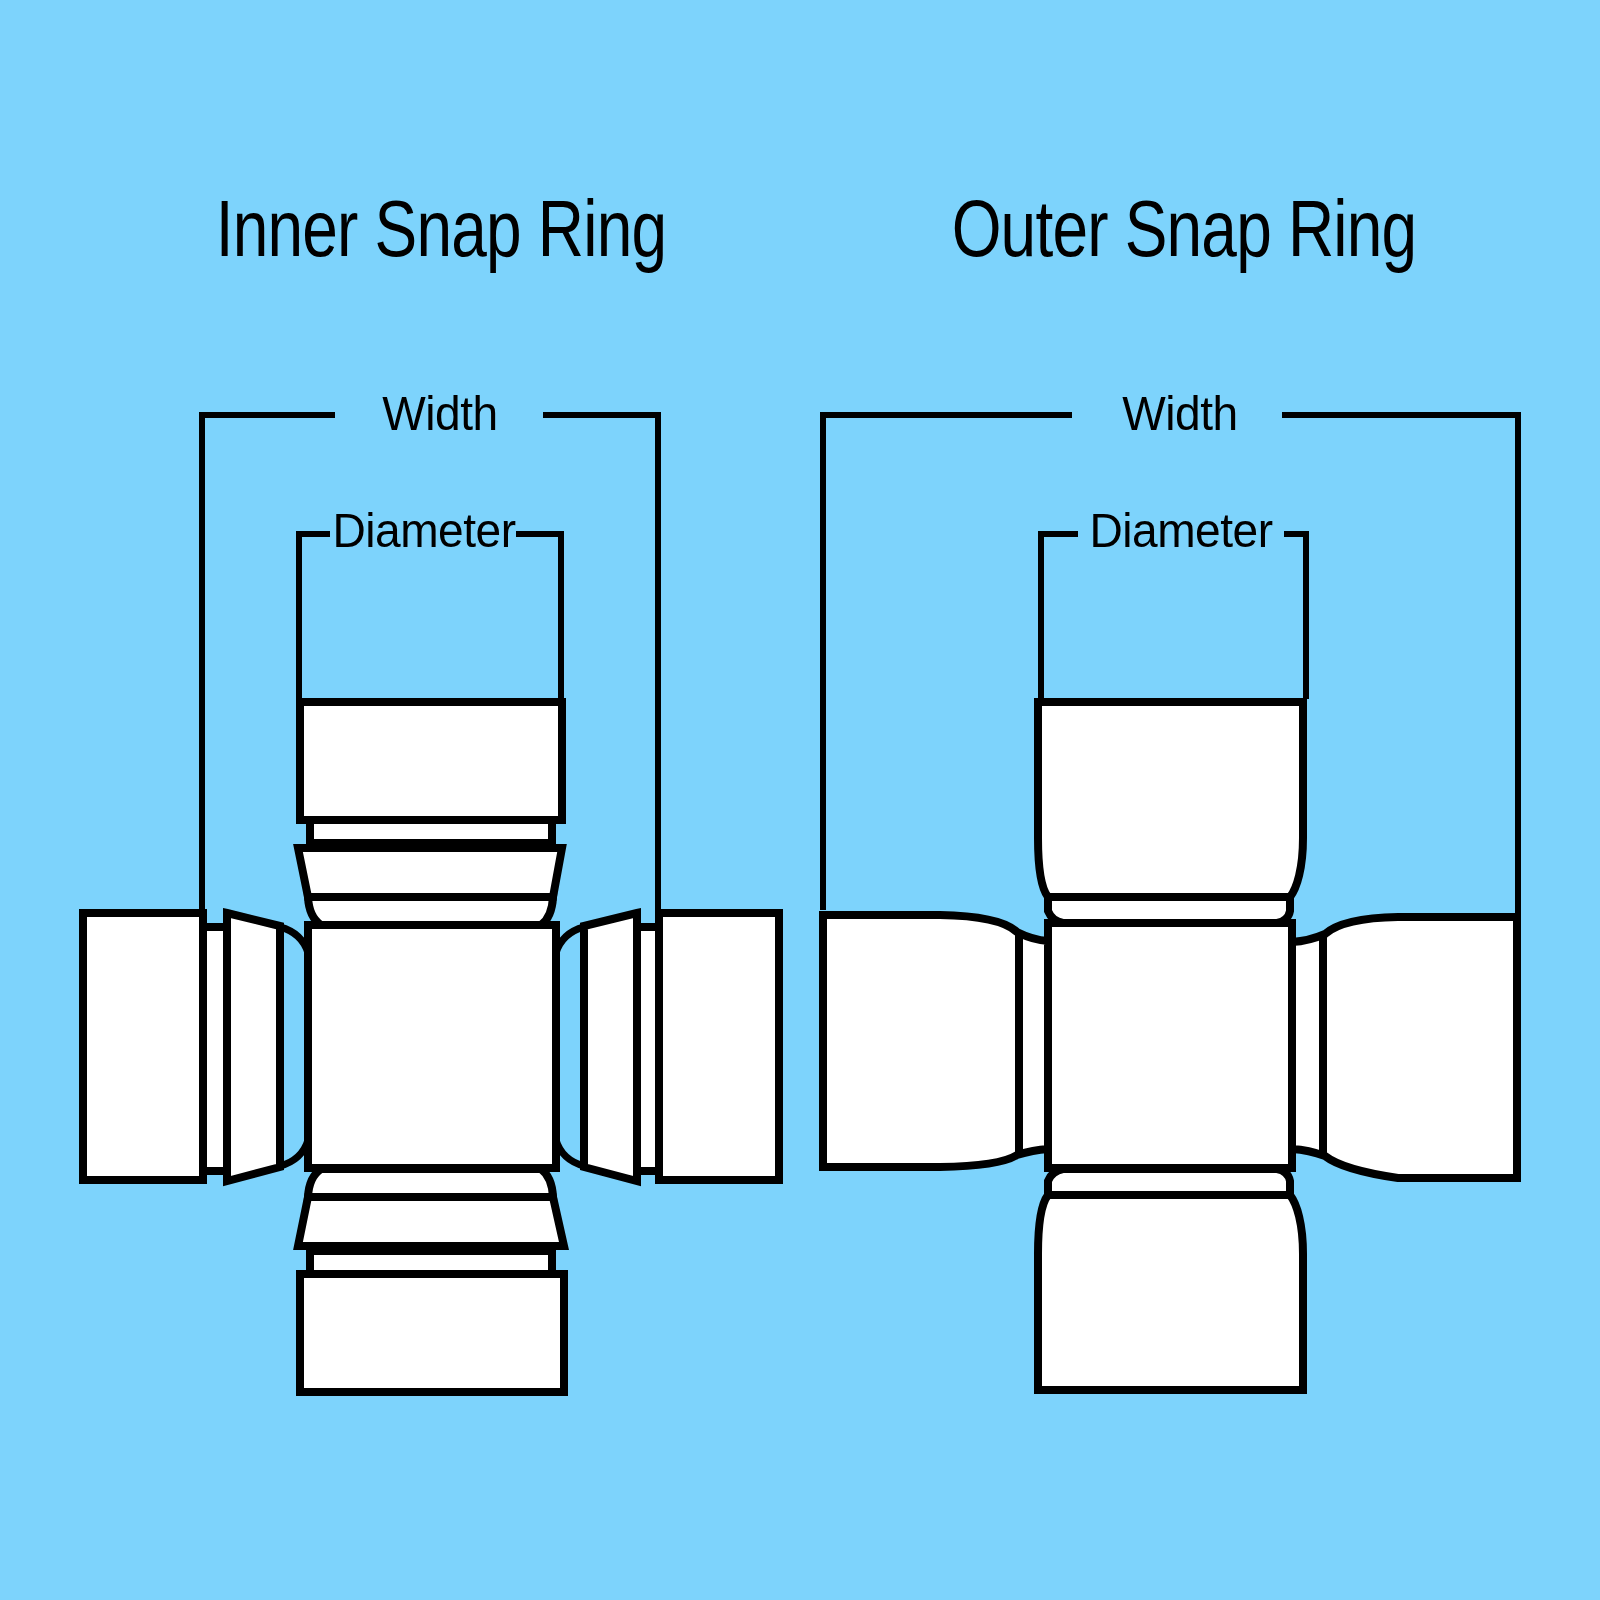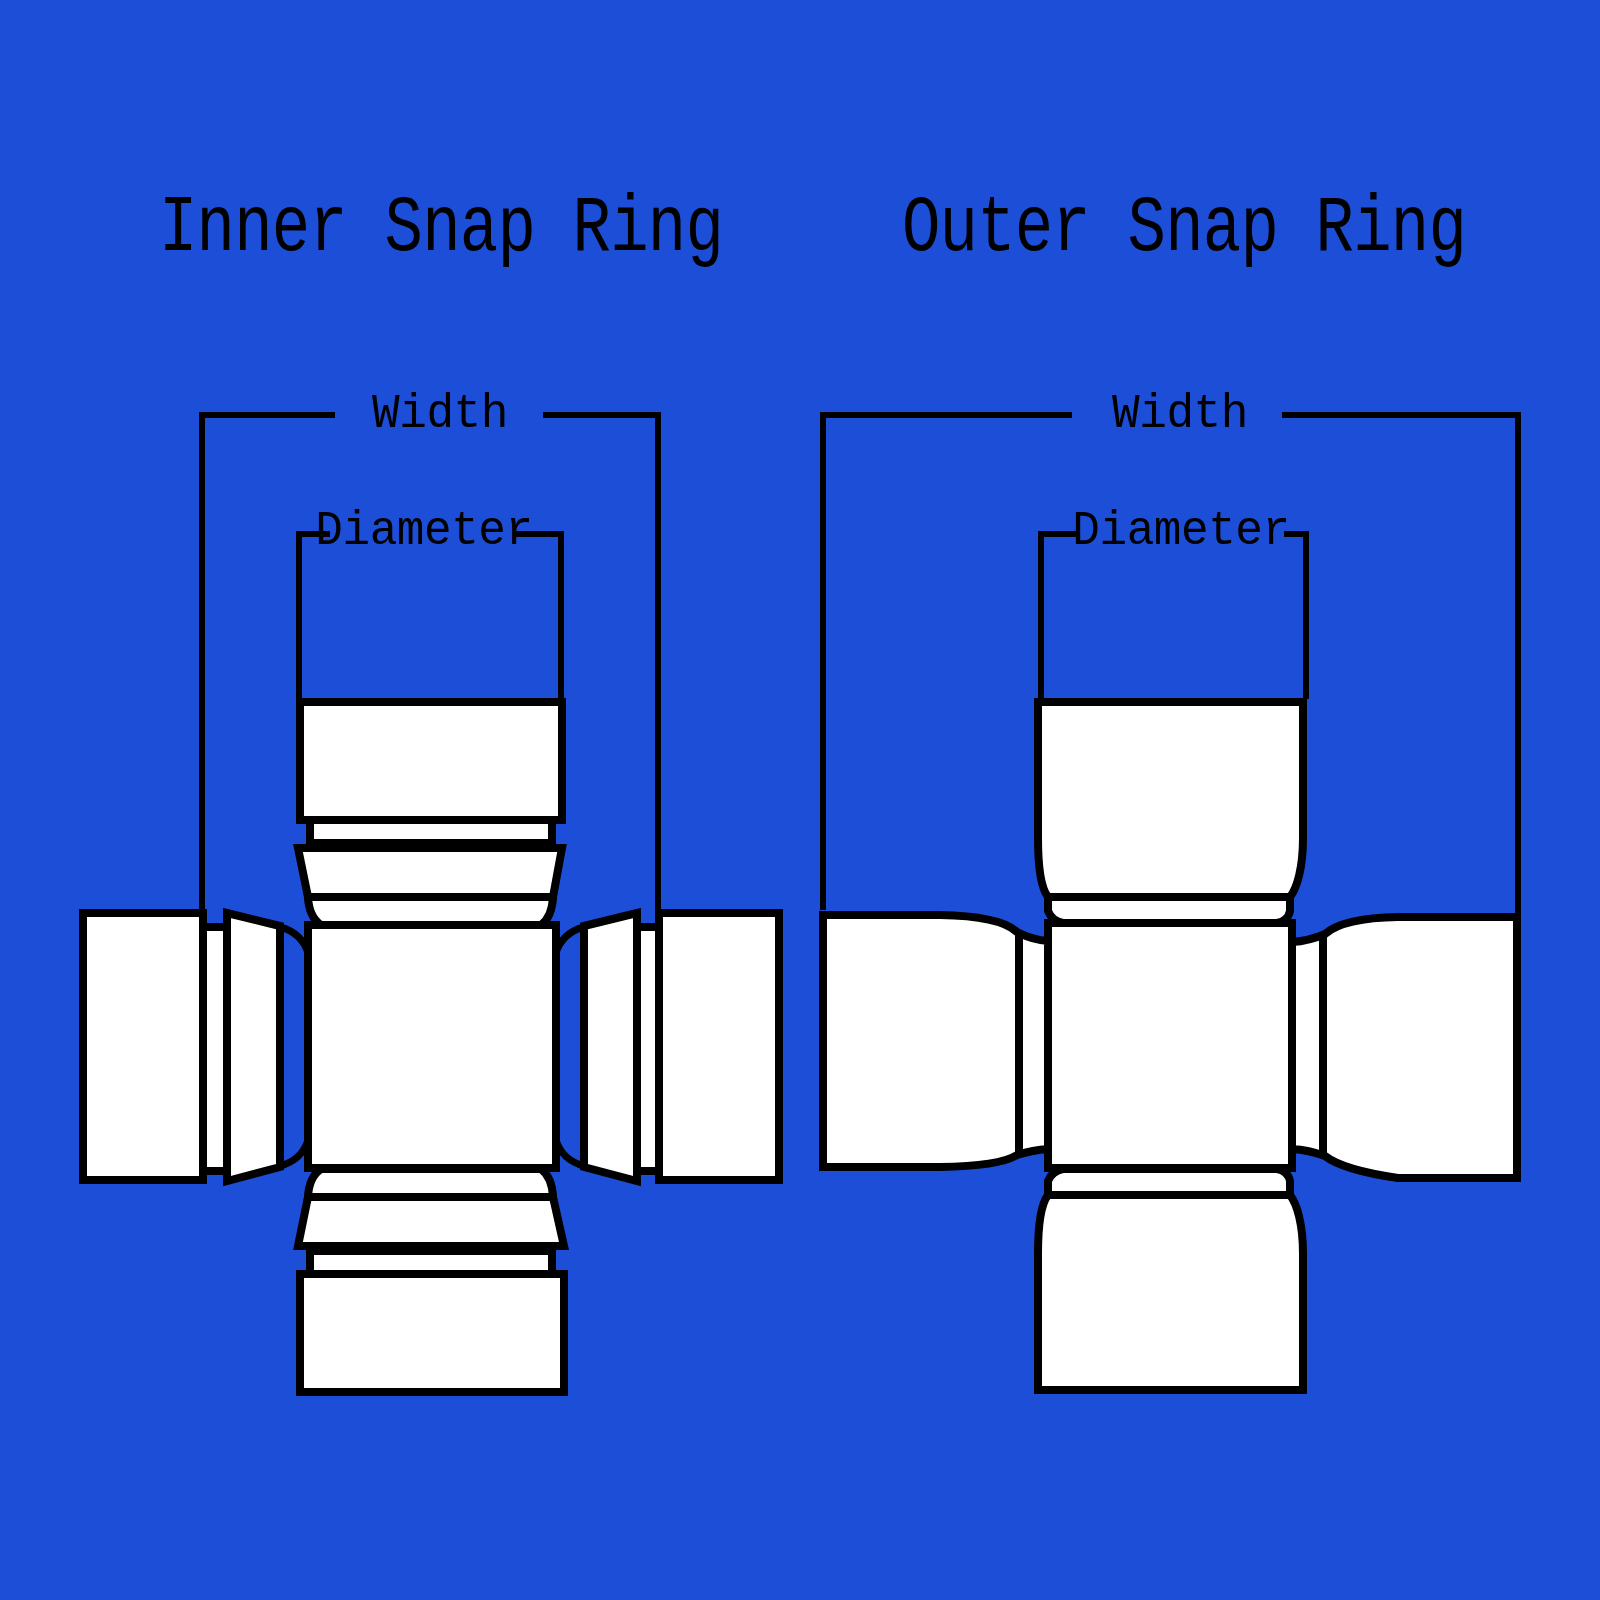--- a/index.html
+++ b/index.html
@@ -1,20 +1,20 @@
 <!DOCTYPE html>
 <html><head>
 <meta charset="utf-8">
 <style>
   html,body{margin:0;padding:0;background:#ffffff;}
   .stage{
     position:relative;
     width:1600px;height:1600px;
-    background:#1d4ed8;
-    font-family:Liberation Mono, monospace;
+    background:#7dd3fc;
+    font-family:Liberation Sans, sans-serif;
     overflow:hidden;
   }
   .stage svg{position:absolute;left:0;top:0;}
   .lbl{
     position:absolute;
     transform:translate(-50%,-50%);
     color:#000;
     white-space:nowrap;
     line-height:1;
     user-select:none;

